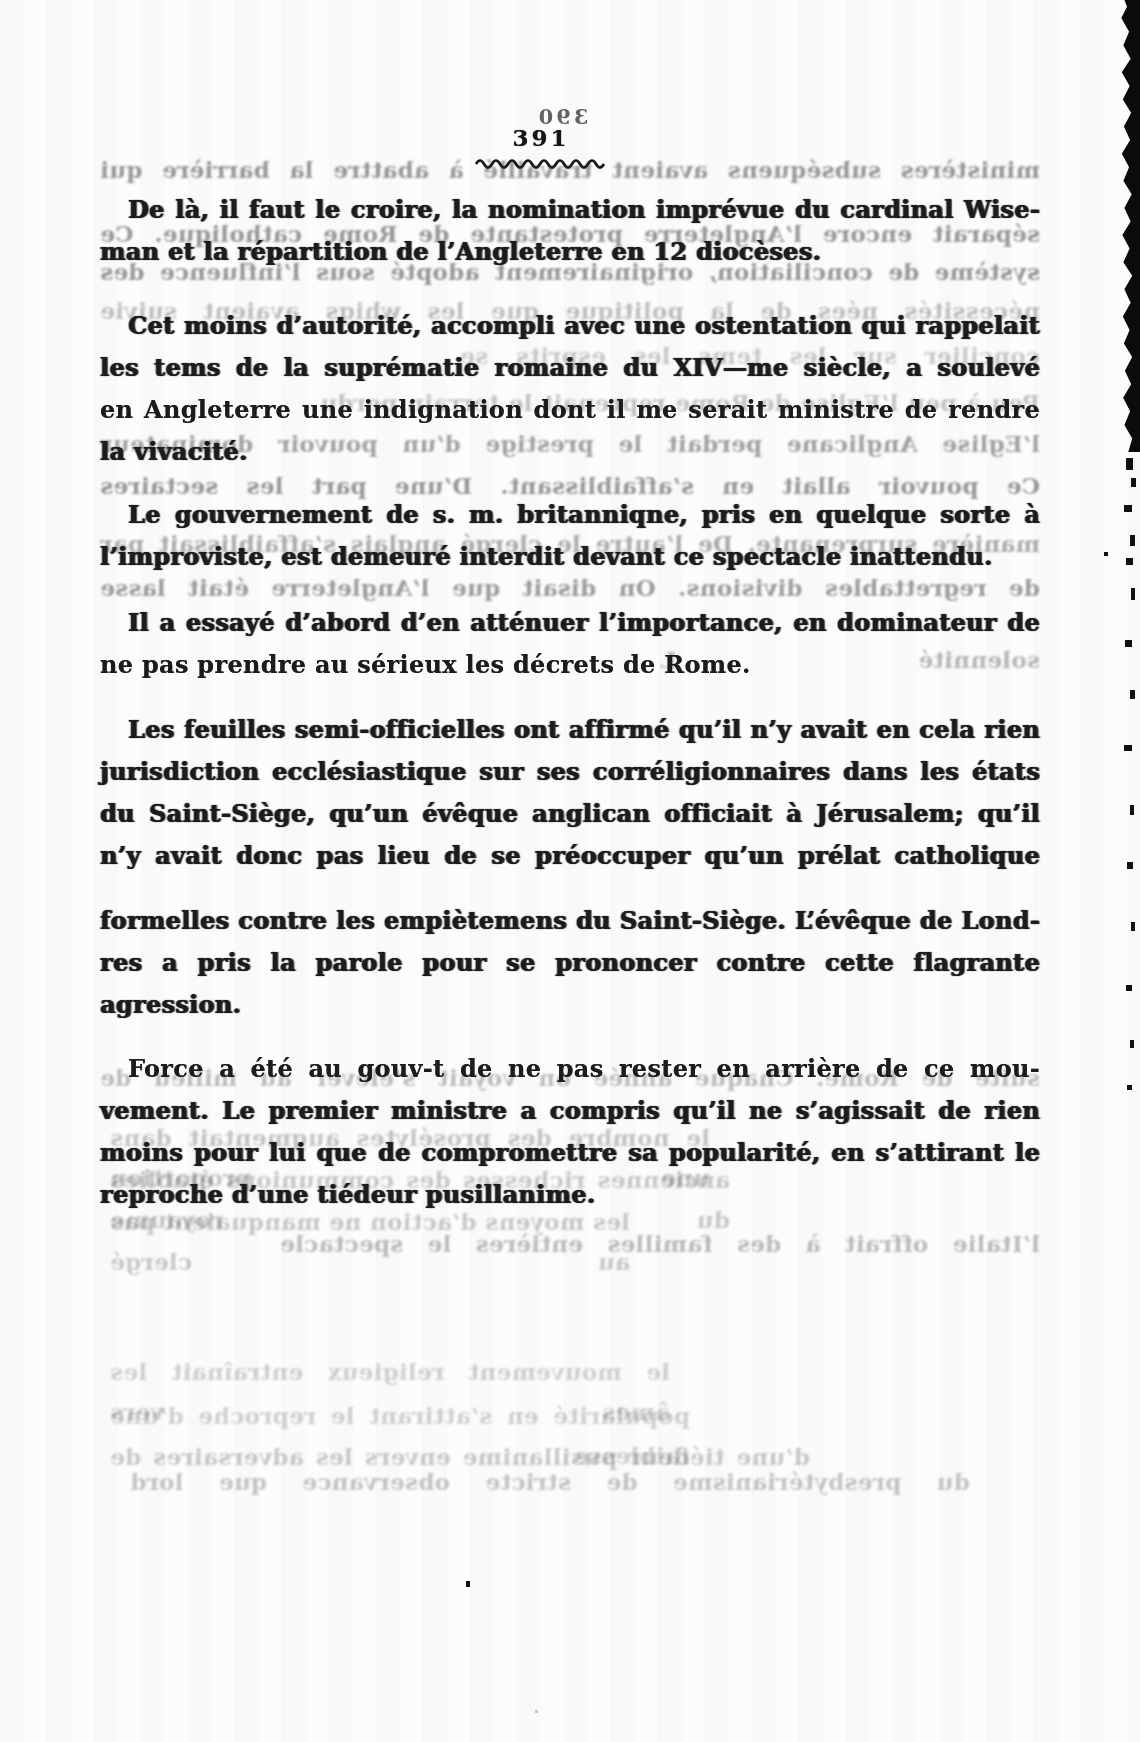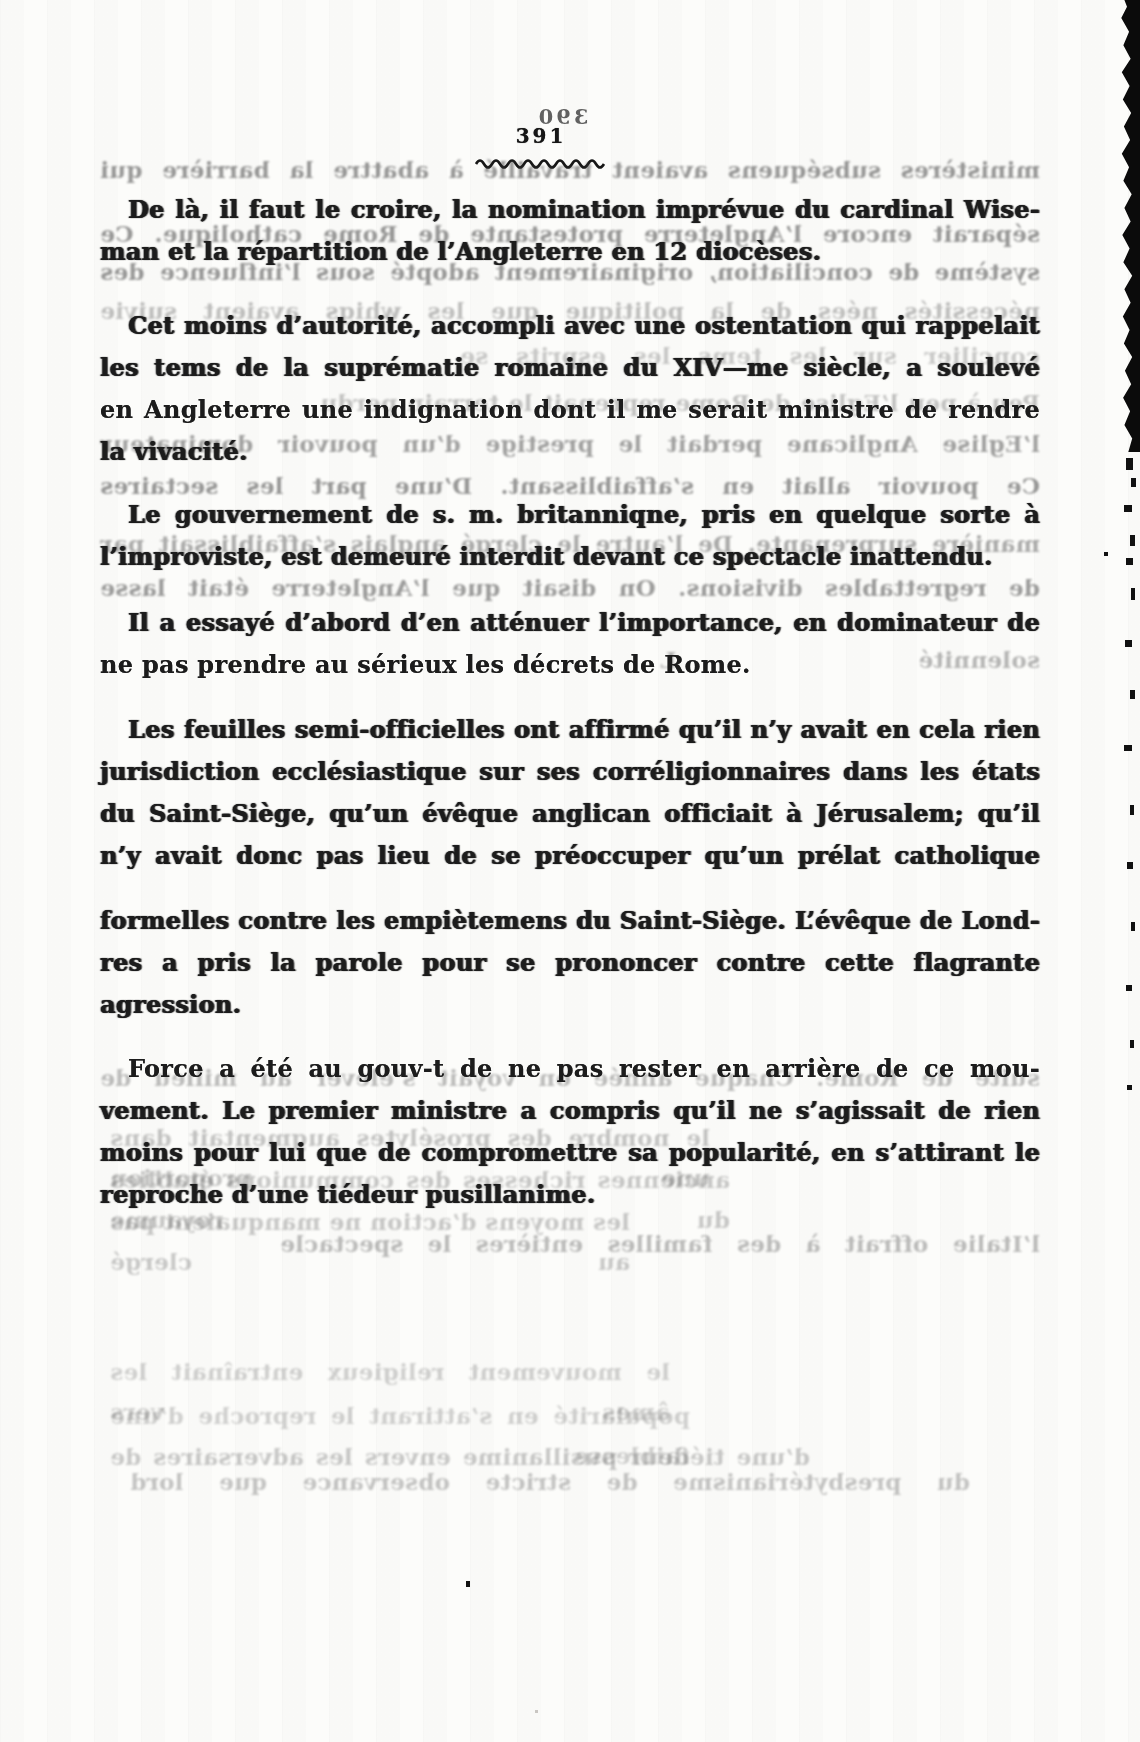--- a/index.html
+++ b/index.html
@@ -13,21 +13,21 @@
     font-family:"DejaVu Serif", serif;
   }
   
   .bleed-number{
     position:absolute;left:507px;top:104px;width:110px;text-align:center;
     font-size:21px;font-weight:700;color:#3c3c3c;opacity:.8;
     transform:scaleX(-1);filter:blur(0.6px);letter-spacing:3px;
   }
   .page-number{
     position:absolute;left:486px;top:124px;width:110px;text-align:center;
-    font-size:20px;font-weight:700;color:#161616;letter-spacing:3px;
+    font-size:23px;font-weight:700;color:#161616;letter-spacing:3px;
     text-shadow:0 0 0.7px rgba(0,0,0,.8);
   }
   .wavy{position:absolute;left:474px;top:154px;}
   
   .text-column{
     position:absolute;left:100px;top:189px;width:940px;
     font-size:24px;font-weight:700;color:#1c1c1c;
     text-shadow:0 0 0.6px rgba(10,10,10,.75);
   }
   .para{margin:0;}

